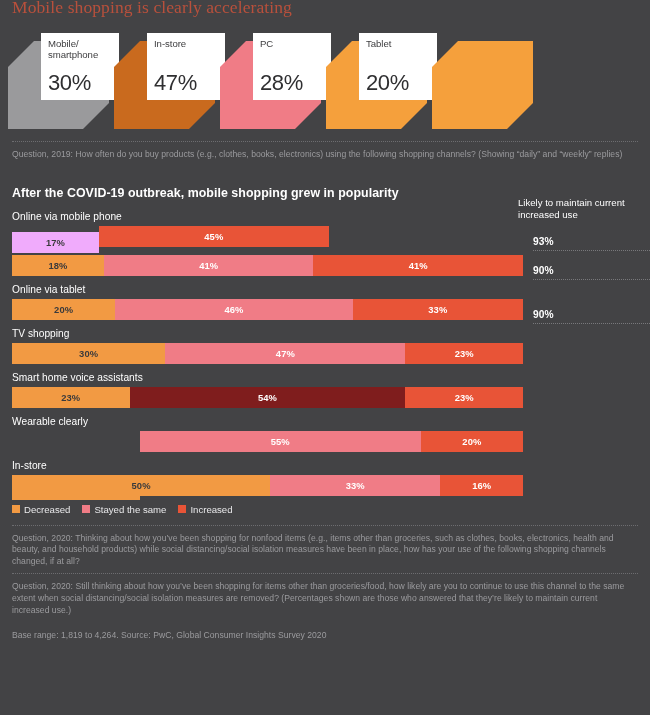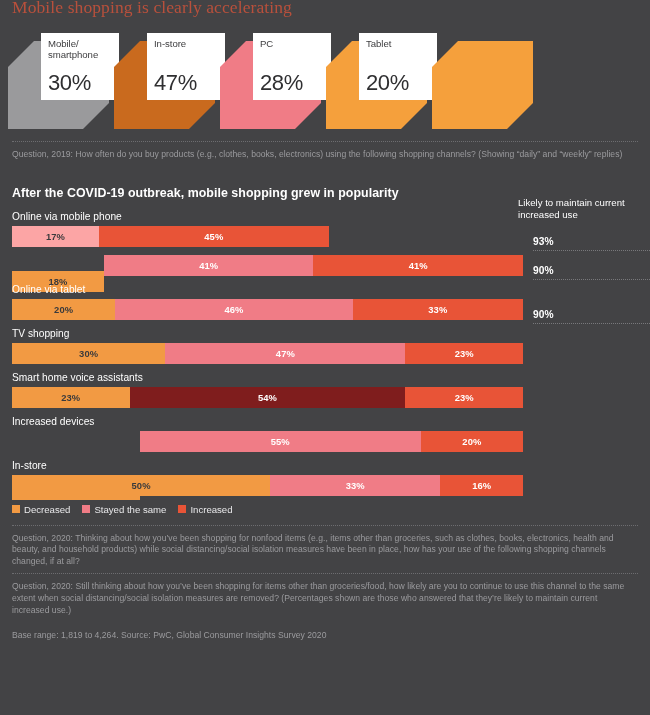--- a/index.html
+++ b/index.html
@@ -246,29 +246,29 @@
   <div class="section-head" style="margin-top:25px;">After the COVID-19 outbreak, mobile shopping grew in popularity</div>
 
   <div class="bars-wrap" style="margin-top:11px;">
     <div class="likely-head" style="top:-14px;">Likely to
 maintain current
 increased use</div>
     <div id="bar-rows">
         <div class="bar-group" style="margin-top: 0px;">
           <div class="bar-label">Online via mobile phone</div>
           <div class="bar-track">
-            <div class="seg dec" style="width: 17%; background: #fca5a5;">17%</div>
+            <div class="seg dec" style="width: 17%; background: #f0abfc; margin-top: 6px;">17%</div>
             <div class="seg" style="width: 45%; background: rgb(232, 84, 55);">45%</div>
           </div>
           <div class="likely-val">93%</div>
           <div class="likely-rule" style="bottom: -4px;"></div>
         </div>
         <div class="bar-group" style="margin-top: 8px;">
           <div class="bar-track">
-            <div class="seg dec" style="width: 18%; background: rgb(242, 154, 67); margin-top: 16px;">18%</div>
+            <div class="seg dec" style="width: 18%; background: rgb(242, 154, 67);">18%</div>
             <div class="seg" style="width: 41%; background: rgb(240, 124, 134);">41%</div>
             <div class="seg" style="width: 41%; background: rgb(232, 84, 55);">41%</div>
           </div>
           <div class="likely-val">90%</div>
           <div class="likely-rule" style="bottom: -4px;"></div>
         </div>
         <div class="bar-group" style="margin-top: 8px;">
           <div class="bar-label">Online via tablet</div>
           <div class="bar-track">
             <div class="seg dec" style="width: 20.202%; background: rgb(242, 154, 67);">20%</div>
@@ -288,21 +288,21 @@
         </div>
         <div class="bar-group" style="margin-top: 8px;">
           <div class="bar-label">Smart home voice assistants</div>
           <div class="bar-track">
             <div class="seg dec" style="width: 23%; background: rgb(242, 154, 67);">23%</div>
             <div class="seg" style="width: 54%; background: #7f1d1d;">54%</div>
             <div class="seg" style="width: 23%; background: rgb(232, 84, 55);">23%</div>
           </div>
         </div>
         <div class="bar-group" style="margin-top: 8px;">
-          <div class="bar-label">Increased devices</div>
+          <div class="bar-label">Wearable clearly</div>
           <div class="bar-track">
             <div class="seg dec" style="width: 25%; background: rgb(242, 154, 67); margin-top: 48px;">25%</div>
             <div class="seg" style="width: 55%; background: rgb(240, 124, 134);">55%</div>
             <div class="seg" style="width: 20%; background: rgb(232, 84, 55);">20%</div>
           </div>
         </div>
         <div class="bar-group" style="margin-top: 8px;">
           <div class="bar-label">In-store</div>
           <div class="bar-track">
             <div class="seg dec" style="width: 50.5051%; background: rgb(242, 154, 67);">50%</div>

